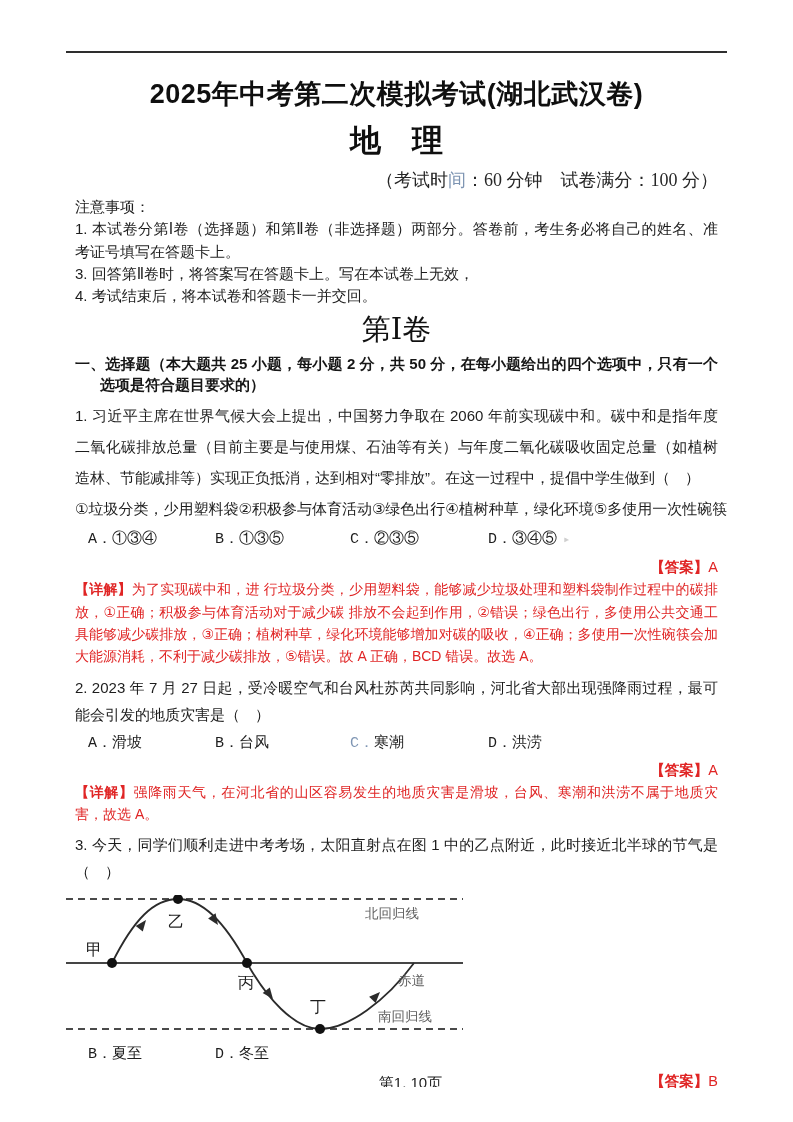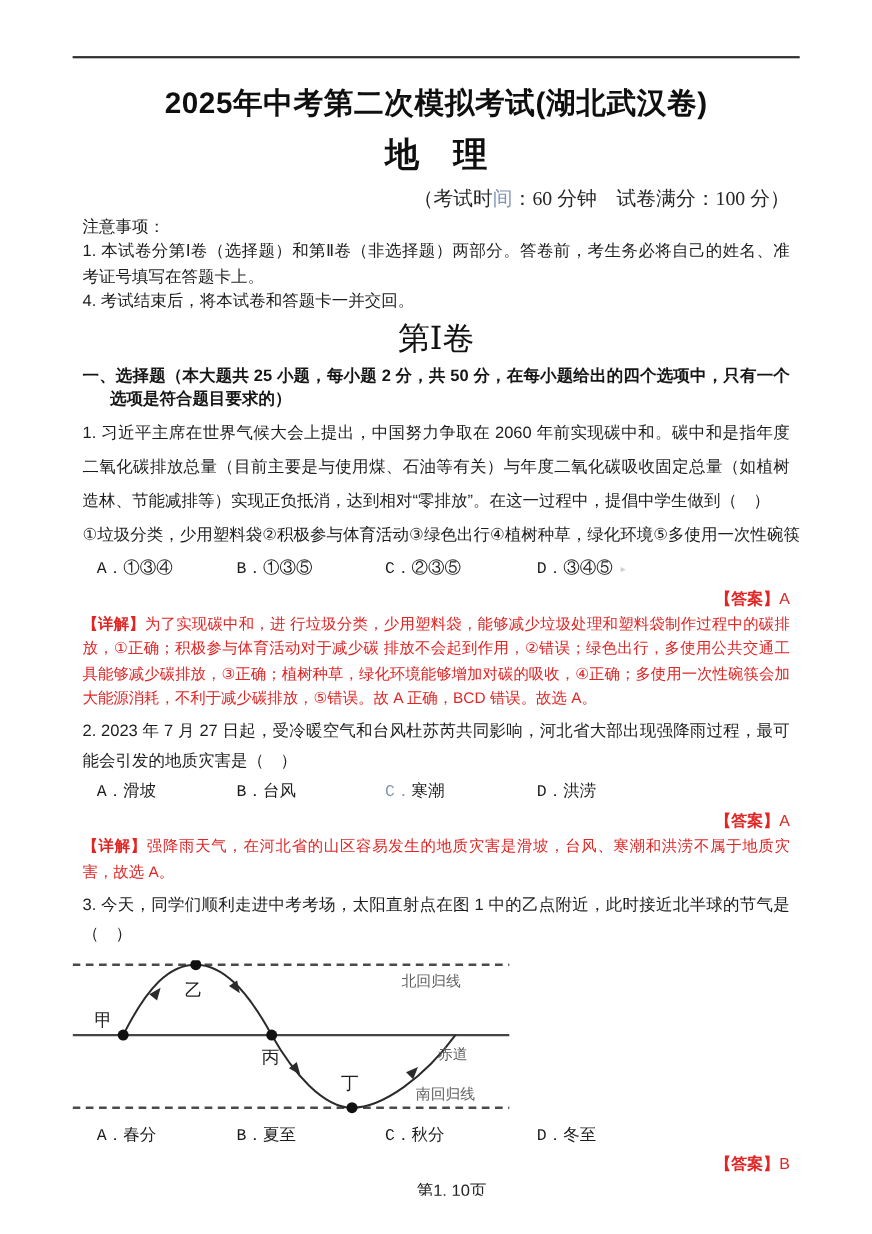--- a/index.html
+++ b/index.html
@@ -71,20 +71,21 @@
   <div class="content">
 
     <h1 class="exam-title">2025年中考第二次模拟考试(湖北武汉卷)</h1>
     <h2 class="subject-title">地　理</h2>
 
     <div class="exam-info"><span>（考试时</span><span class="muted-blue">间</span><span>：60 分钟　试卷满分：100 分）</span></div>
 
     <div class="notices">
       <div class="notice-heading">注意事项：</div>
       <div>1. 本试卷分第Ⅰ卷（选择题）和第Ⅱ卷（非选择题）两部分。答卷前，考生务必将自己的姓名、准考证号填写在答题卡上。</div>
+      <div>3. 回答第Ⅱ卷时，将答案写在答题卡上。写在本试卷上无效，</div>
       <div>4. 考试结束后，将本试卷和答题卡一并交回。</div>
     </div>
 
     <h2 class="part-title">第Ⅰ卷</h2>
     <div class="section-intro">一、选择题（本大题共 25 小题，每小题 2 分，共 50 分，在每小题给出的四个选项中，只有一个选项是符合题目要求的）</div>
 
     <div class="stem">1. 习近平主席在世界气候大会上提出，中国努力争取在 2060 年前实现碳中和。碳中和是指年度二氧化碳排放总量（目前主要是与使用煤、石油等有关）与年度二氧化碳吸收固定总量（如植树造林、节能减排等）实现正负抵消，达到相对“零排放”。在这一过程中，提倡中学生做到（　）</div>
     <div class="items-line">①垃圾分类，少用塑料袋②积极参与体育活动③绿色出行④植树种草，绿化环境⑤多使用一次性碗筷</div>
     <div class="options">
       <span>A．①③④</span>
@@ -133,23 +134,21 @@
         <text x="172" y="93" class="geo-label">丙</text>
         <text x="244" y="117" class="geo-label">丁</text>
 
         <text x="299" y="23" class="line-label">北回归线</text>
         <text x="332" y="90" class="line-label">赤道</text>
         <text x="312" y="126" class="line-label">南回归线</text>
       </svg>
     </div>
 
     <div class="options" style="margin-top:4px;">
-      <span>A．春分</span>
       <span>B．夏至</span>
-      <span>C．秋分</span>
       <span>D．冬至</span>
     </div>
     <div class="answer-line red"><span class="lbl">【答案】</span><span>B</span></div>
 
   </div>
 
   <div class="footer">第1, 10页</div>
 </div>
 
 </body></html>

